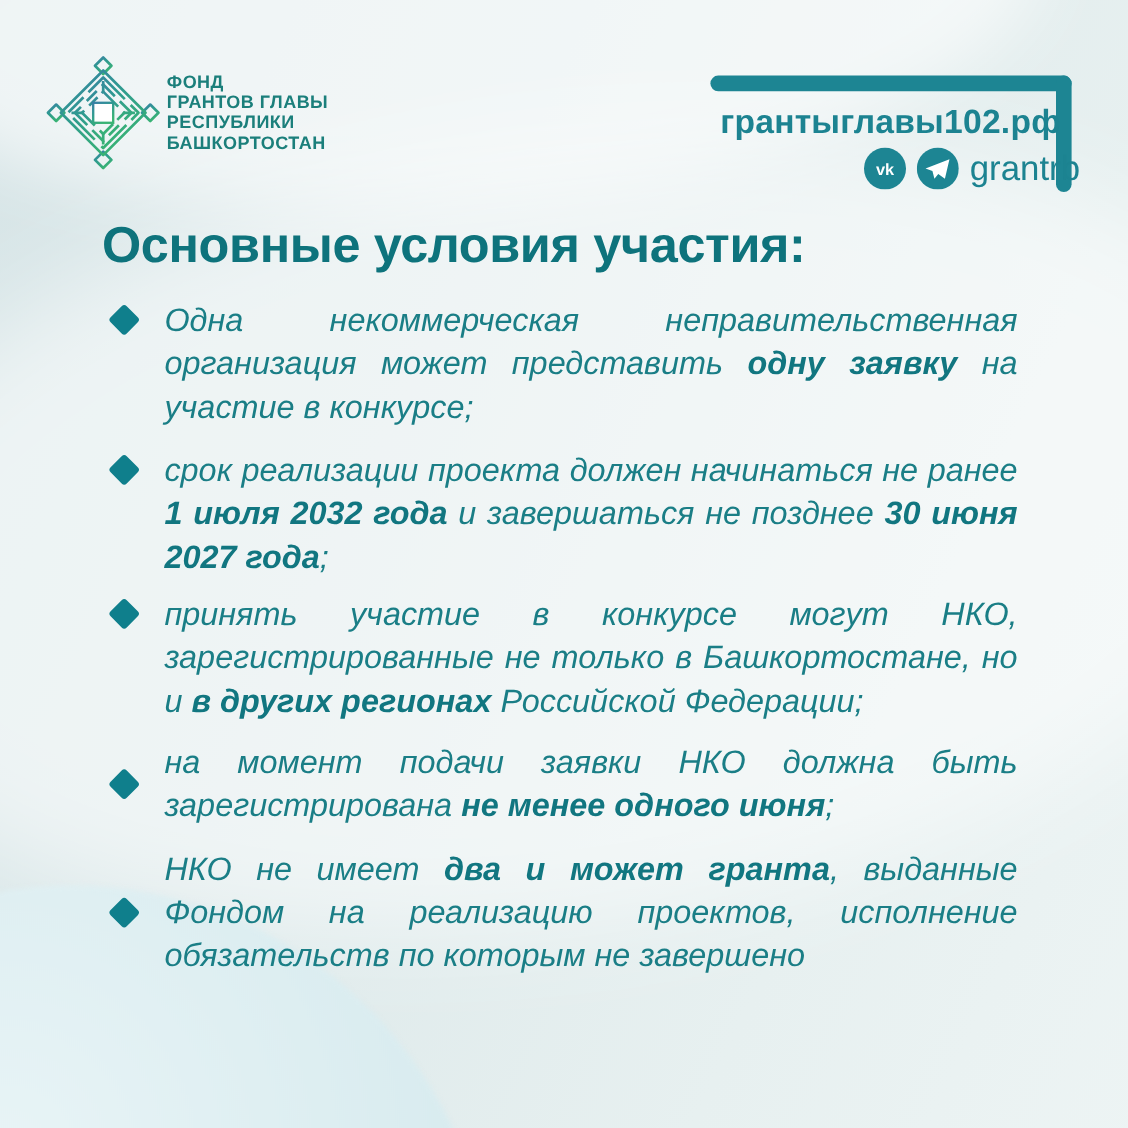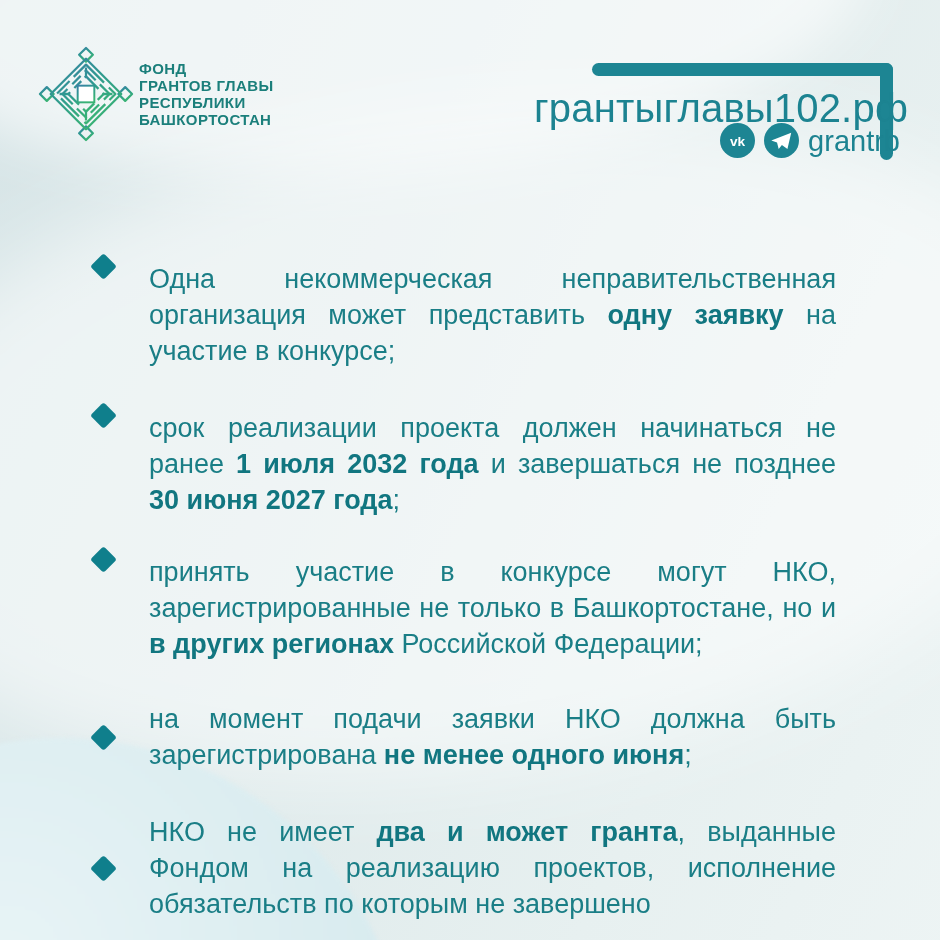--- a/index.html
+++ b/index.html
@@ -16,21 +16,21 @@
     filter:blur(2px);}
 
   
   .ornament{position:absolute;left:37px;top:45px;}
   .logo-text{position:absolute;left:139px;top:60px;font-size:15px;line-height:17px;
     font-weight:700;letter-spacing:.4px;color:#1b7f7b;}
   .bracket-h{position:absolute;left:592px;top:63px;width:301px;height:13px;
     border-radius:7px;background:#1d8593;}
   .bracket-v{position:absolute;left:880px;top:63px;width:13px;height:97px;
     border-radius:7px;background:#1d8593;}
-  .site-url{position:absolute;right:64px;top:86px;font-size:40px;font-weight:400;
+  .site-url{position:absolute;right:88px;top:86px;font-size:28px;font-weight:700;
     color:#1c8391;letter-spacing:.2px;}
   .social-row{position:absolute;right:72px;top:123px;display:flex;align-items:flex-end;gap:9px;}
   .social-row .handle{font-size:29px;color:#1c8391;font-weight:400;}
   .icon-circle{display:block;width:35px;height:35px;}
 
   
   .title{position:absolute;left:85px;top:180px;margin:0;font-size:42px;line-height:1.15;
     font-weight:700;color:#0e737c;letter-spacing:-.3px;}
 
   
@@ -38,21 +38,21 @@
   .item{display:flex;align-items:flex-start;}
   .item:nth-child(1){margin-bottom:17px;}
   .item:nth-child(2){margin-bottom:12px;}
   .item:nth-child(3){margin-bottom:15px;}
   .item:nth-child(4){margin-bottom:17px;}
   .item:nth-child(n+4){align-items:center;}
   .marker{flex:0 0 auto;width:19px;height:19px;margin:0 24px 0 6px;background:#0f7f8c;
     border-radius:3px;transform:rotate(45deg);}
   .item.top-align .marker, .item:nth-child(-n+3) .marker{margin-top:8px;}
   .item:nth-child(n+4) .marker{margin-top:0;}
-  .body{margin:12px;font-size:27px;line-height:36px;color:#1a7e86;text-align:justify;}
+  .body{margin:0;font-size:27px;line-height:36px;color:#1a7e86;text-align:justify;font-style:italic;}
   .body .b{font-weight:700;color:#117680;}
 </style>
 </head>
 <body>
 
 <div class="canvas">
 
   <div class="bg bg-top-blob"></div>
   <div class="bg bg-mid-swoosh"></div>
   <div class="bg bg-circle-bl"></div>
@@ -97,20 +97,21 @@
         <text x="18" y="23.5" text-anchor="middle" font-size="14" font-weight="bold" font-family="Liberation Sans, sans-serif" fill="#ffffff">vk</text>
       </svg>
       <svg class="icon-circle" viewBox="0 0 36 36" aria-hidden="true">
         <circle cx="18" cy="18" r="18" fill="#1d8593"></circle>
         <path d="M28 10 L7.5 18 l5.9 2.1 1.7 6.6 3.3-4 5.7 4.1 z" fill="#ffffff"></path>
       </svg>
       <span class="handle">grantrb</span>
     </div>
   </header>
 
+  <h1 class="title">Основные условия участия:</h1>
 
   <div class="list">
       <div class="item">
         <span class="marker"></span>
         <p class="body"><span>Одна некоммерческая неправительственная организация может представить </span><span class="b">одну заявку</span><span> на участие в конкурсе;</span></p>
       </div>
       <div class="item">
         <span class="marker"></span>
         <p class="body"><span>срок реализации проекта должен начинаться не ранее </span><span class="b">1 июля 2032 года</span><span> и завершаться не позднее </span><span class="b">30 июня 2027 года</span><span>;</span></p>
       </div>

